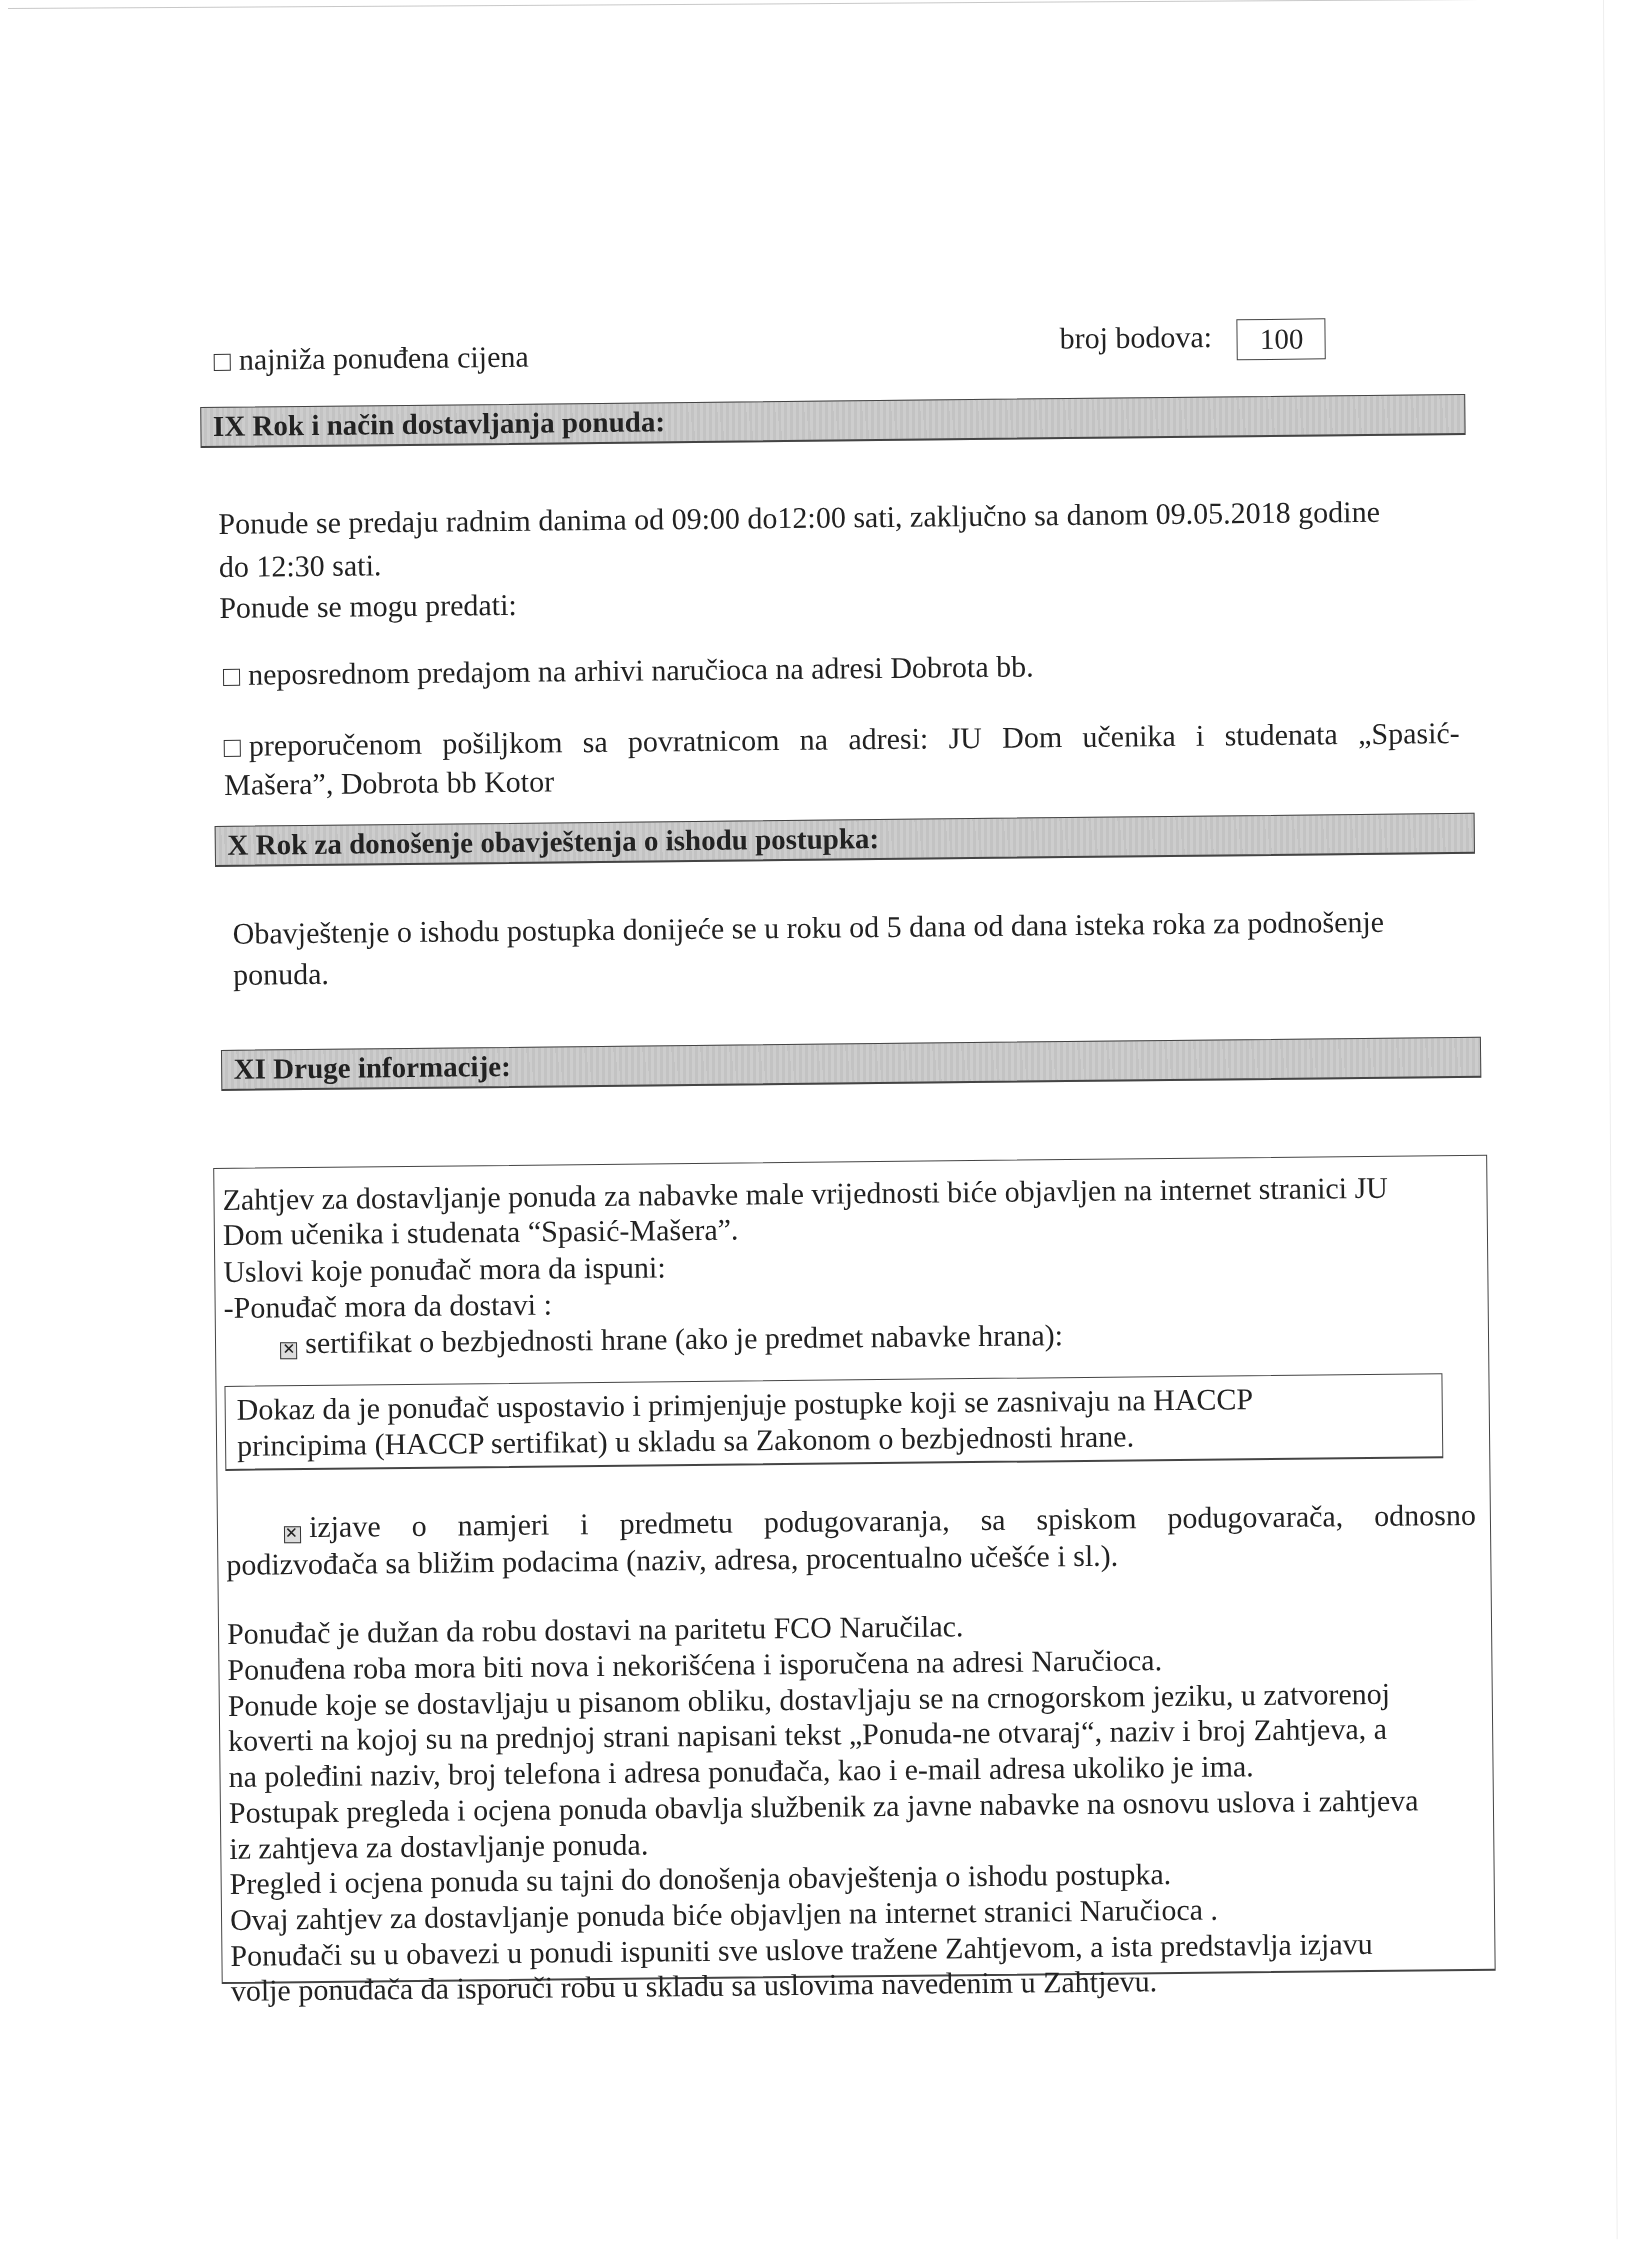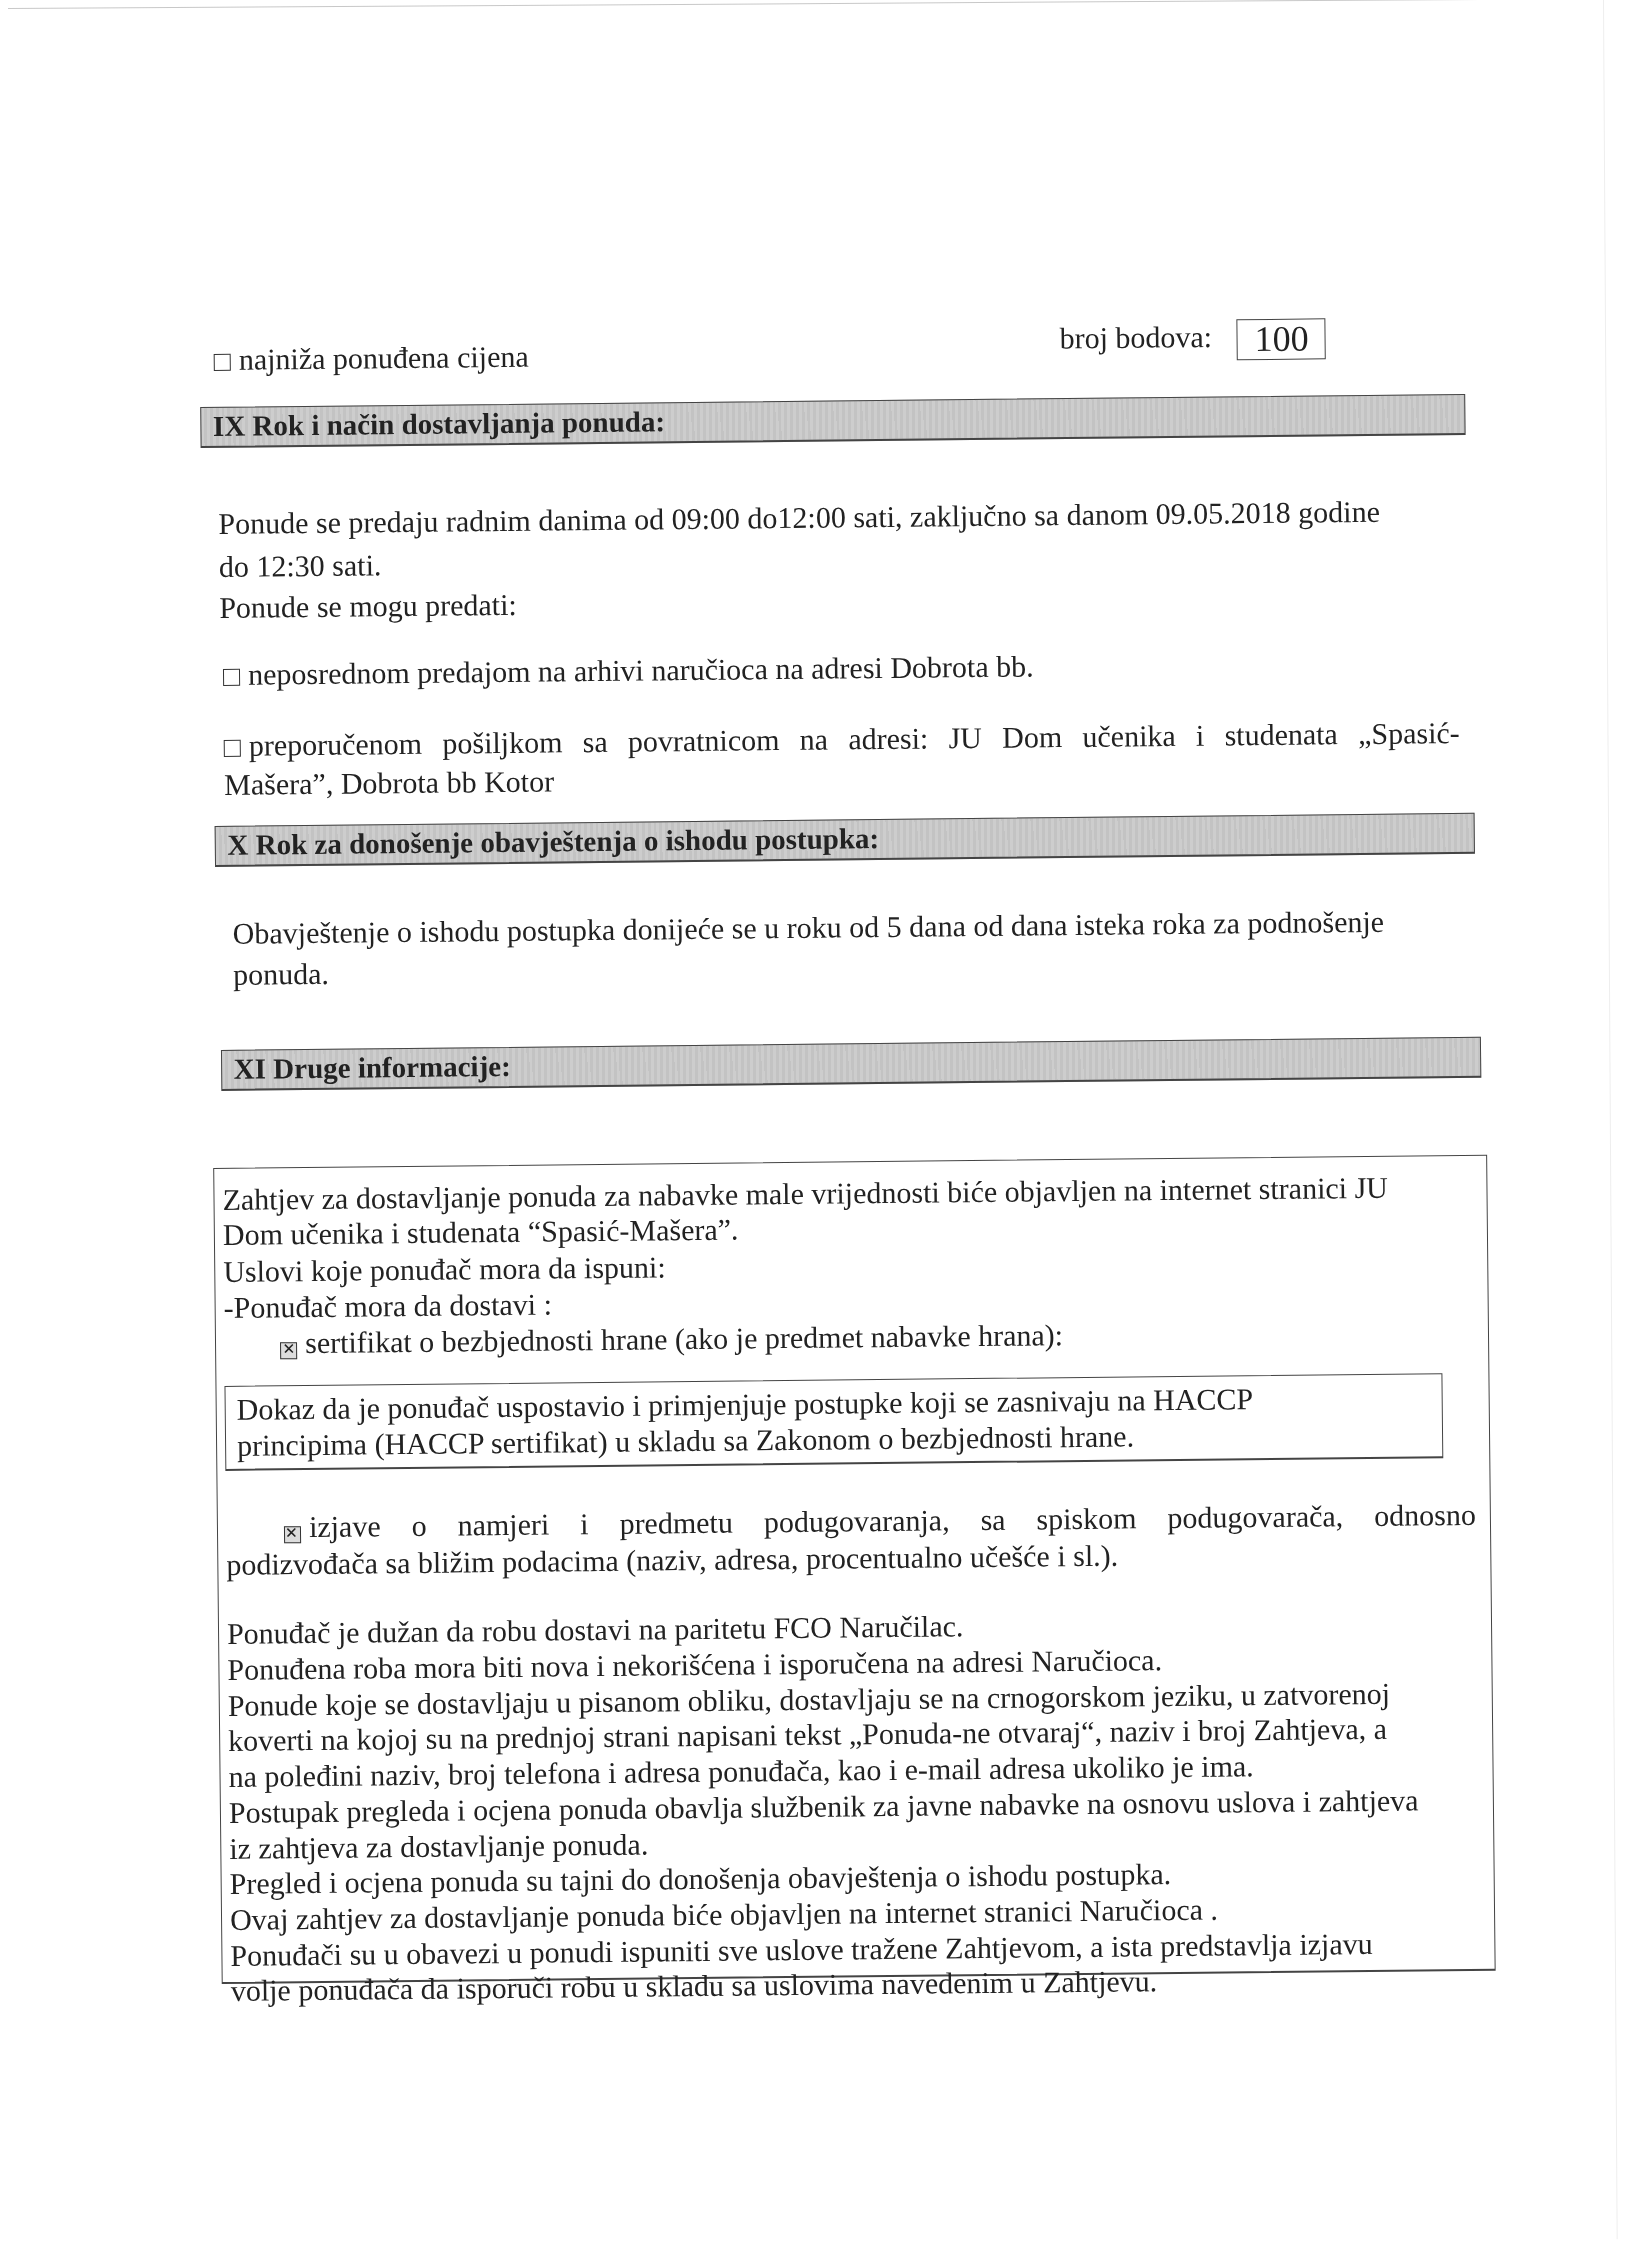--- a/index.html
+++ b/index.html
@@ -19,21 +19,21 @@
     .abs { position: absolute; }
     .txt { font-size: 30px; line-height: 33px; white-space: nowrap; }
     .cb {
       display: inline-block; width: 17.4px; height: 17.4px; border: 1.9px solid #333;
       vertical-align: -1px; margin-right: 7.7px; box-sizing: border-box; position: relative;
       font-family: "DejaVu Sans", sans-serif; font-size: 15.4px; line-height: 13.5px; text-align: center; font-weight: bold;
     }
     .cb.checked { background: #ddd; }
     .score-box {
       display: inline-block; border: 1.9px solid #444; width: 87px; height: 39px;
-      text-align: center; line-height: 39px; font-size: 36px; margin-left: 25px; vertical-align: middle;
+      text-align: center; line-height: 39px; font-size: 29px; margin-left: 25px; vertical-align: middle;
     }
     .section-header {
       position: absolute; height: 41px; box-sizing: border-box;
       background: #c9c9c9; border: 1.9px solid #444; border-bottom-width: 2.9px;
       font-weight: bold; font-size: 29px; line-height: 37px; padding-left: 11.6px;
       background-image: repeating-linear-gradient(90deg, rgba(255,255,255,0.08) 0 2.9px, rgba(0,0,0,0.03) 2.9px 5.8px);
     }
     .box { position: absolute; border: 1.9px solid #444; box-sizing: border-box; border-bottom-width: 2.9px; }
     .justify { white-space: normal; text-align: justify; text-align-last: justify; }
   </style>

